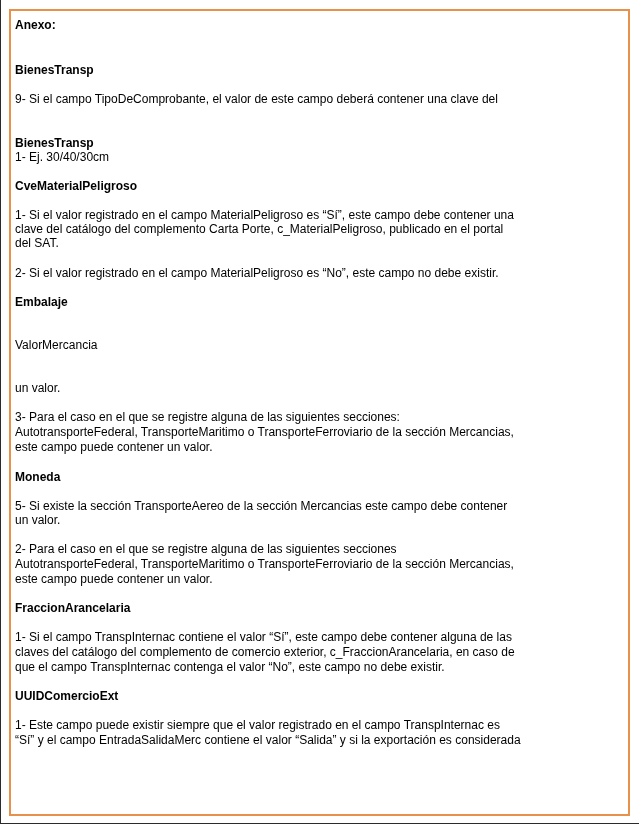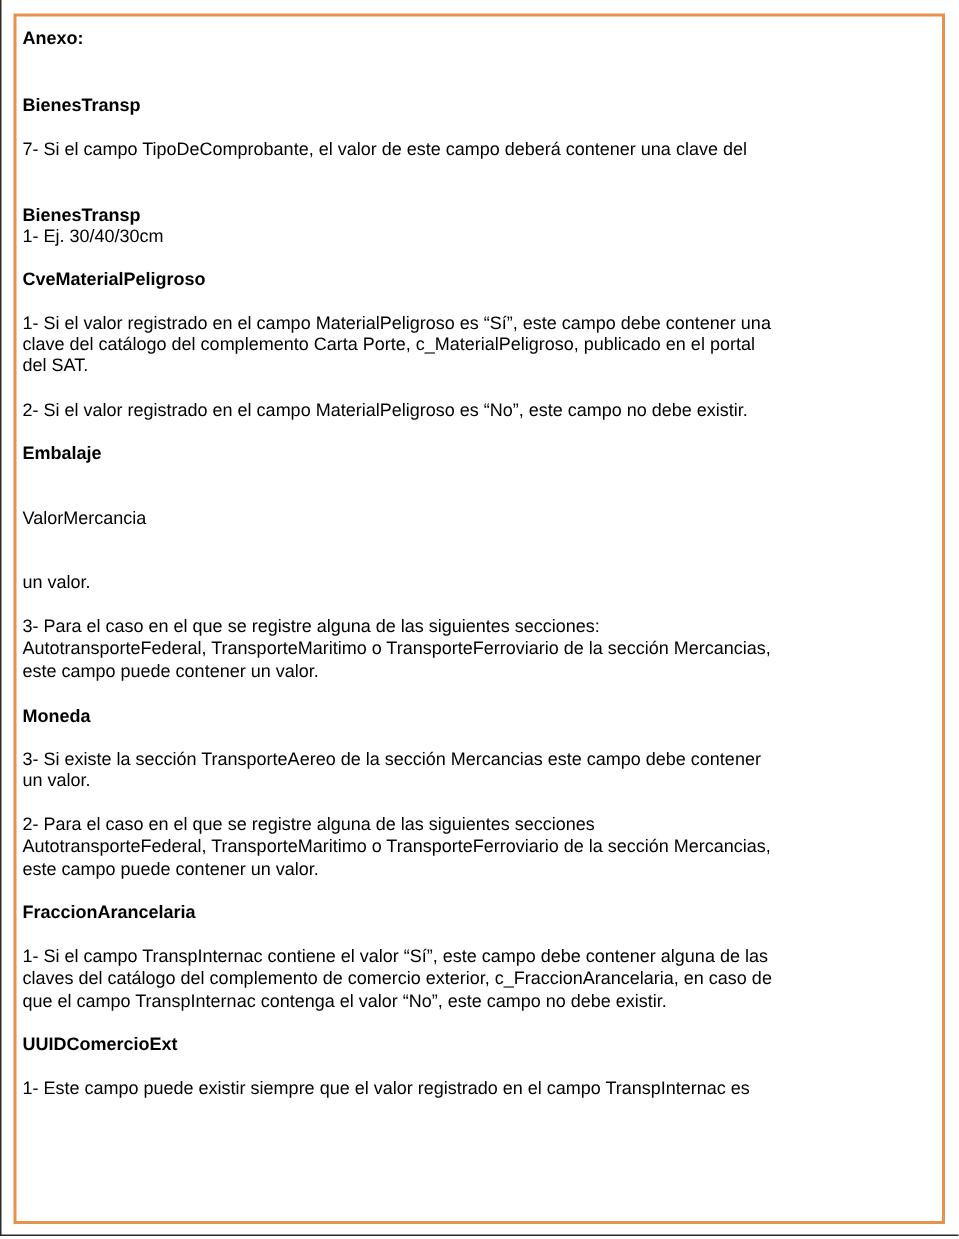--- a/index.html
+++ b/index.html
@@ -21,45 +21,46 @@
     .b { font-weight: bold; }
   </style>
 </head>
 <body>
 
 <div class="outer"></div>
 <div class="box">
   <div class="line b" style="top:7px">Anexo:</div>
 
   <div class="line b" style="top:52px">BienesTransp</div>
-  <div class="line" style="top:81px">7- Si el campo TipoDeComprobante, el valor de este campo deberá contener una clave del</div>
+  <div class="line" style="top:81px">9- Si el campo TipoDeComprobante, el valor de este campo deberá contener una clave del</div>
 
   <div class="line b" style="top:125px">BienesTransp</div>
   <div class="line" style="top:139px">1- Ej. 30/40/30cm</div>
 
   <div class="line b" style="top:168px">CveMaterialPeligroso</div>
   <div class="line" style="top:197px">1- Si el valor registrado en el campo MaterialPeligroso es “Sí”, este campo debe contener una</div>
   <div class="line" style="top:211px">clave del catálogo del complemento Carta Porte, c_MaterialPeligroso, publicado en el portal</div>
   <div class="line" style="top:225px">del SAT.</div>
   <div class="line" style="top:255px">2- Si el valor registrado en el campo MaterialPeligroso es “No”, este campo no debe existir.</div>
 
   <div class="line b" style="top:284px">Embalaje</div>
   <div class="line" style="top:327px">ValorMercancia</div>
   <div class="line" style="top:370px">un valor.</div>
   <div class="line" style="top:399px">3- Para el caso en el que se registre alguna de las siguientes secciones:</div>
   <div class="line" style="top:414px">AutotransporteFederal, TransporteMaritimo o TransporteFerroviario de la sección Mercancias,</div>
   <div class="line" style="top:429px">este campo puede contener un valor.</div>
 
   <div class="line b" style="top:459px">Moneda</div>
-  <div class="line" style="top:488px">3- Si existe la sección TransporteAereo de la sección Mercancias este campo debe contener</div>
+  <div class="line" style="top:488px">5- Si existe la sección TransporteAereo de la sección Mercancias este campo debe contener</div>
   <div class="line" style="top:502px">un valor.</div>
   <div class="line" style="top:531px">2- Para el caso en el que se registre alguna de las siguientes secciones</div>
   <div class="line" style="top:546px">AutotransporteFederal, TransporteMaritimo o TransporteFerroviario de la sección Mercancias,</div>
   <div class="line" style="top:561px">este campo puede contener un valor.</div>
 
   <div class="line b" style="top:590px">FraccionArancelaria</div>
   <div class="line" style="top:619px">1- Si el campo TranspInternac contiene el valor “Sí”, este campo debe contener alguna de las</div>
   <div class="line" style="top:634px">claves del catálogo del complemento de comercio exterior, c_FraccionArancelaria, en caso de</div>
   <div class="line" style="top:649px">que el campo TranspInternac contenga el valor “No”, este campo no debe existir.</div>
 
   <div class="line b" style="top:678px">UUIDComercioExt</div>
   <div class="line" style="top:707px">1- Este campo puede existir siempre que el valor registrado en el campo TranspInternac es</div>
+  <div class="line" style="top:722px">“Sí” y el campo EntradaSalidaMerc contiene el valor “Salida” y si la exportación es considerada</div>
 </div>
 
 </body></html>

